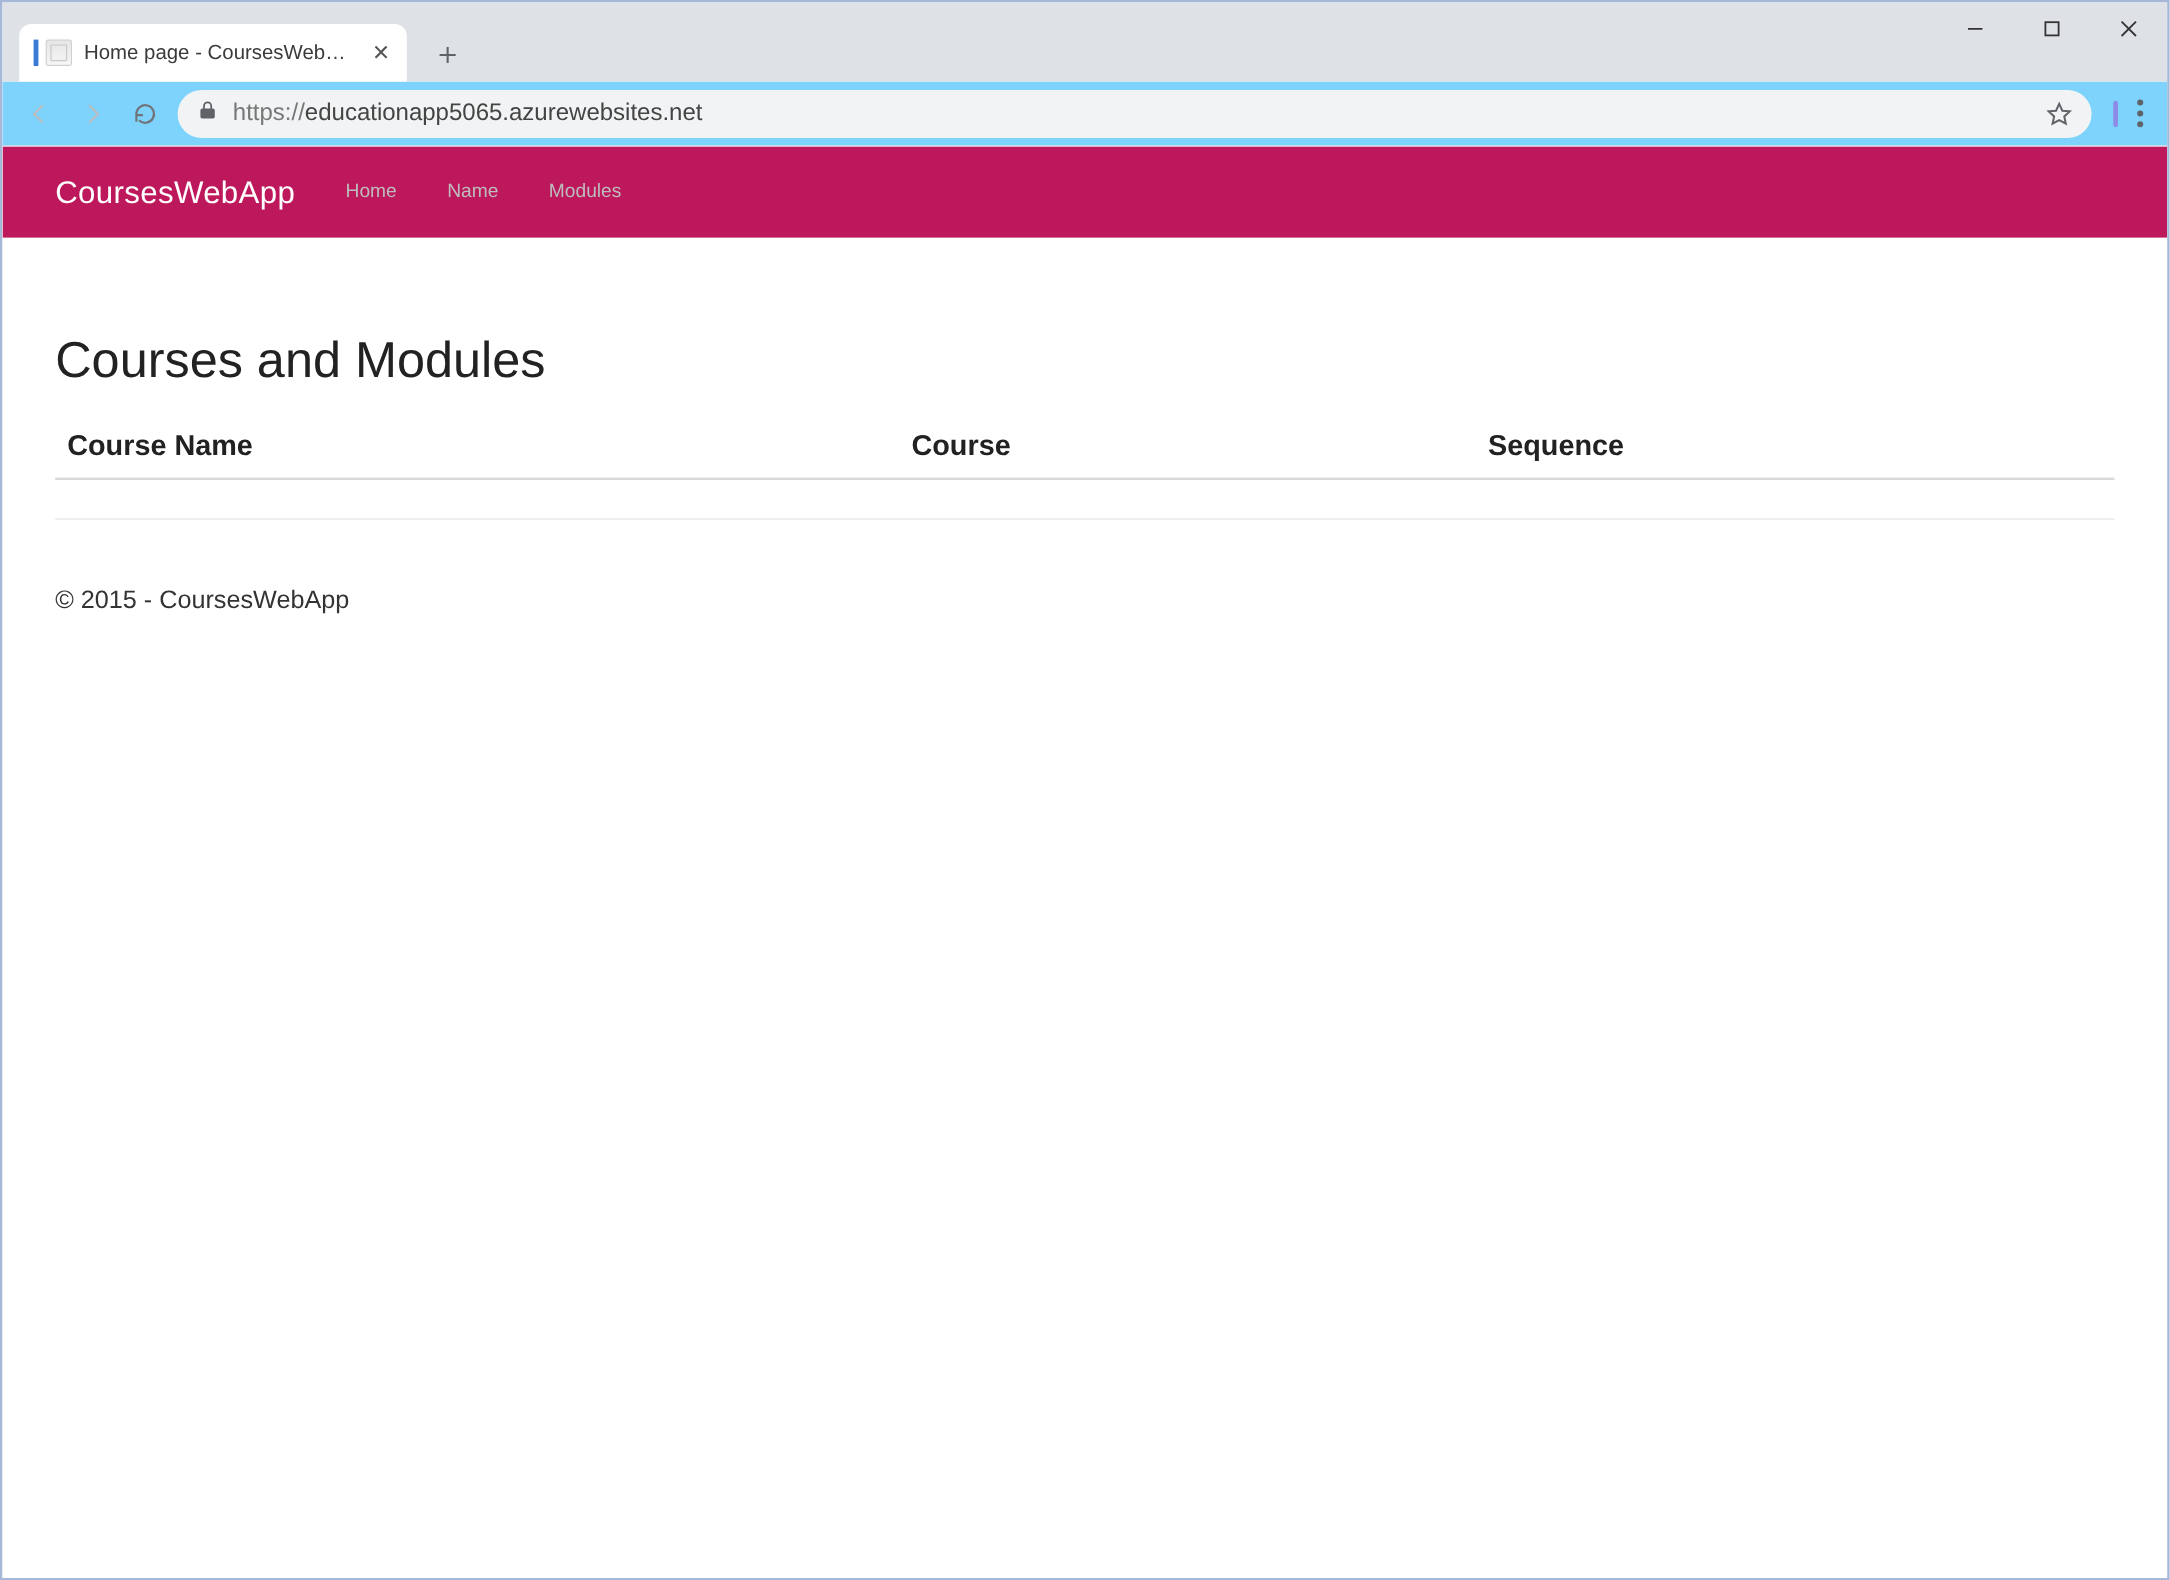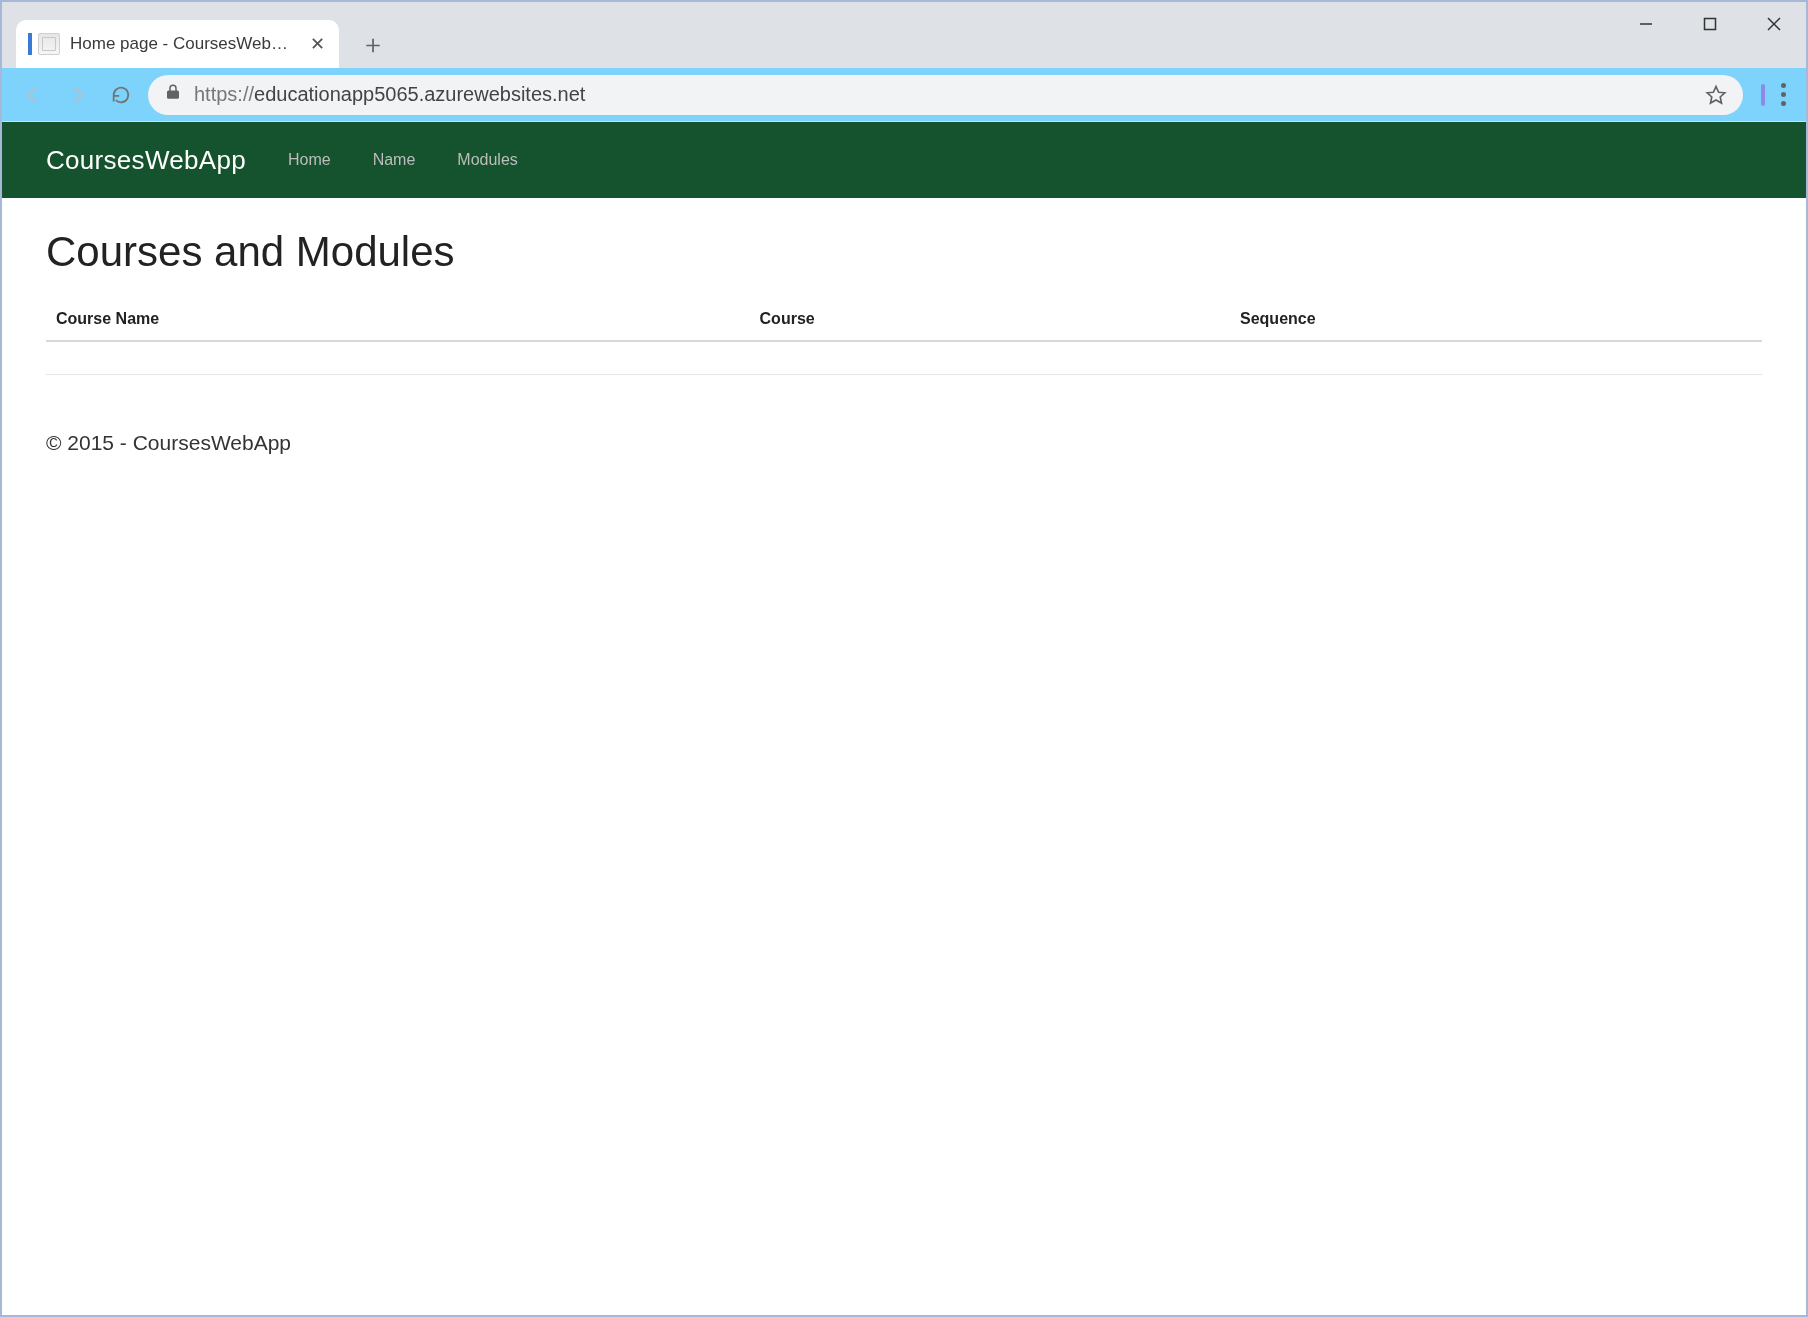--- a/index.html
+++ b/index.html
@@ -150,21 +150,21 @@
     width:5px; height:5px; background:#5f6368; border-radius:50%;
   }
 
   
   .page {
     background:#fff;
     height: calc(100% - 66px - 54px);
     overflow:auto;
   }
   .navbar {
-    background:#14532d;
+    background:#be185d;
     color:#cfcfcf;
     height:76px;
     display:flex;
     align-items:center;
     padding:0 44px;
     gap:42px;
   }
   .brand {
     color:#ffffff;
     font-size:26px;
@@ -177,25 +177,26 @@
   }
 
   .body-container{
     padding: 30px 44px;
   }
   h2.page-title{
     font-size:42px;
     font-weight:400;
     color:#222;
     margin-bottom:22px;
+    margin-top:48px;
   }
   table.courses{
     width:100%;
     border-collapse:collapse;
-    font-size:16px;
+    font-size:24px;
     color:#222;
   }
   table.courses th{
     text-align:left;
     font-weight:700;
     padding:12px 10px;
     border-bottom:2px solid #d9d9d9;
   }
   table.courses td{
     padding:16px 10px;

